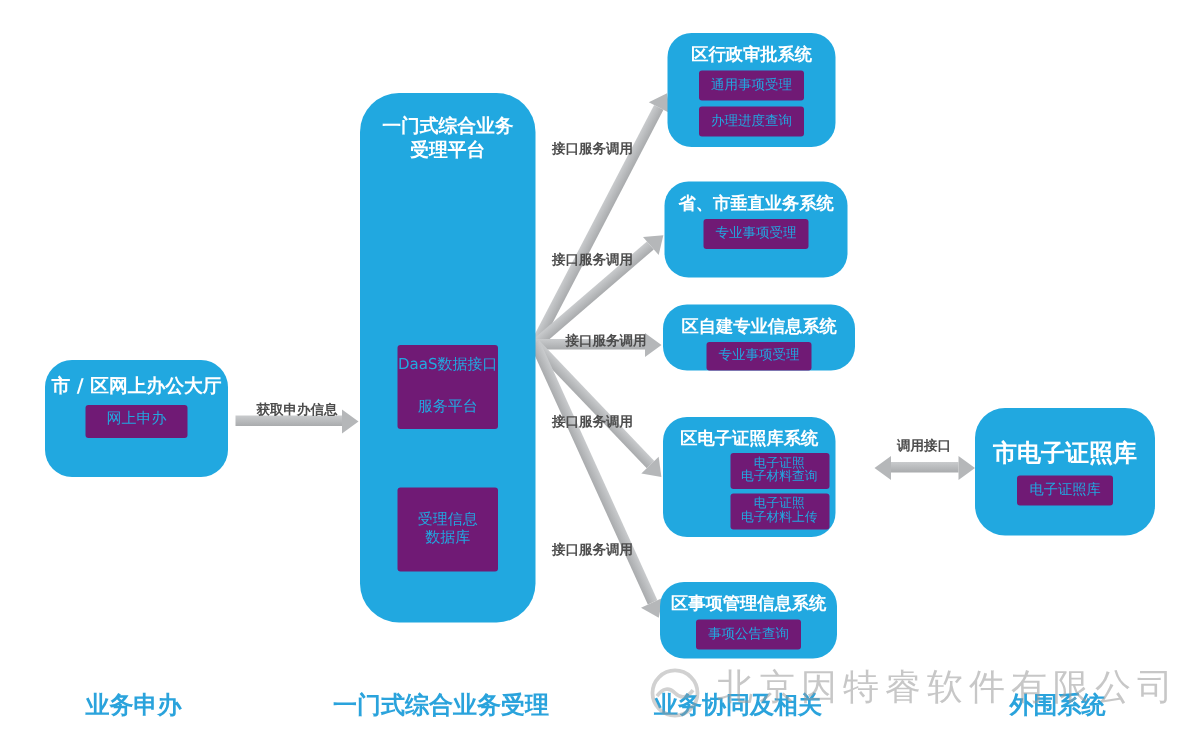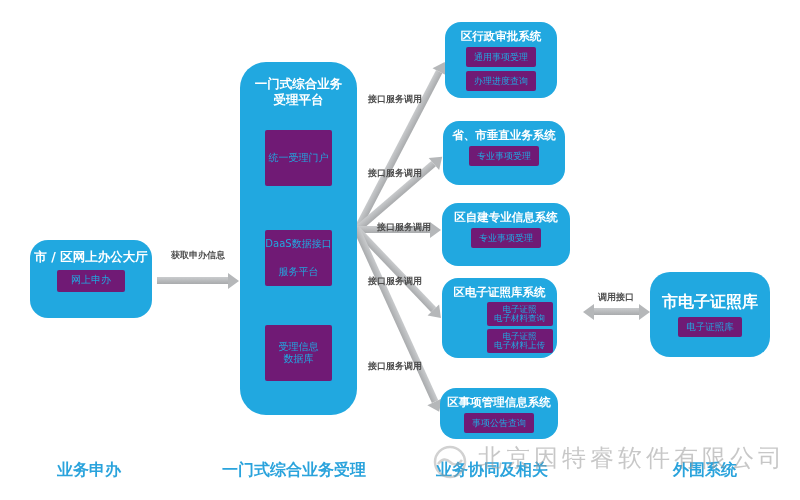--- a/index.html
+++ b/index.html
@@ -30,21 +30,21 @@
   .platform .whitebox{position:absolute;width:67px;font-size:10px;}
   .pbox1{top:68px;height:56px;}
   .pbox2{top:168px;height:56px;gap:16px;}
   .pbox3{top:263px;height:56px;}
 
   .system{padding-top:7px;}
   .system .title{font-size:11.5px;}
   .system .whitebox{width:70px;height:20px;font-size:9px;margin-top:4px;}
   .sys1{left:445px;top:22px;width:112px;height:76px;}
   .sys2{left:443px;top:121px;width:122px;height:64px;}
-  .sys3{left:442px;top:203px;width:128px;height:63px;}
+  .sys3{left:442px;top:203px;width:128px;height:44px;}
   .sys4{left:442px;top:278px;width:115px;height:80px;}
   .sys4 .whitebox{width:66px;height:24px;margin-top:3px;font-size:8.5px;line-height:1.15;margin-left:40px;}
   .sys5{left:440px;top:388px;width:118px;height:51px;}
   .external{left:650px;top:272px;width:120px;height:85px;border-radius:20px;justify-content:center;}
   .external .whitebox{width:64px;height:20px;font-size:9.5px;margin-top:5px;}
 
   
   .arrow{position:absolute;height:7px;z-index:1;
          background:linear-gradient(#c9cbcd,#a9abad);transform-origin:left center;}
   .arrow::after{content:'';position:absolute;right:-11px;top:-4.5px;width:0;height:0;
@@ -57,21 +57,21 @@
   .a1{left:357px;top:226px;width:178px;transform:rotate(-62.5deg);}
   .a2{left:357px;top:226px;width:101px;transform:rotate(-40.7deg);}
   .a3{left:357px;top:226px;width:73px;}
   .a4{left:357px;top:226px;width:111px;transform:rotate(46.3deg);}
   .a5{left:357px;top:226px;width:189px;transform:rotate(65.6deg);}
   .a-call{left:594px;top:308px;width:45px;}
 
   
   .alabel{position:absolute;font-size:9px;color:var(--labelGray);font-weight:bold;
           z-index:3;text-align:center;white-space:nowrap;}
-  .lab-fetch{left:158px;top:249px;width:80px;}
+  .lab-fetch{left:158px;top:267px;width:80px;}
   .lab-i1{left:363px;top:93px;width:64px;}
   .lab-i2{left:363px;top:167px;width:64px;}
   .lab-i3{left:370px;top:221px;width:68px;}
   .lab-i4{left:363px;top:275px;width:64px;}
   .lab-i5{left:363px;top:360px;width:64px;}
   .lab-call{left:583px;top:291px;width:66px;}
 
   
   .footer-label{position:absolute;top:460px;color:var(--footerBlue);font-weight:bold;
                 font-size:16px;white-space:nowrap;z-index:2;}
@@ -103,23 +103,20 @@
     <div class="title">市 / 区网上办公大厅</div>
     <div class="whitebox">
       <span>网上申办</span>
     </div>
   </div>
 
   <div class="block platform">
     <div class="title">
       <span>一门式综合业务</span><br>
       <span>受理平台</span>
-    </div>
-    <div class="whitebox pbox1">
-      <span>统一受理门户</span>
     </div>
     <div class="whitebox pbox2">
       <span>DaaS数据接口</span>
       <span>服务平台</span>
     </div>
     <div class="whitebox pbox3">
       <span>受理信息</span>
       <span>数据库</span>
     </div>
   </div>

